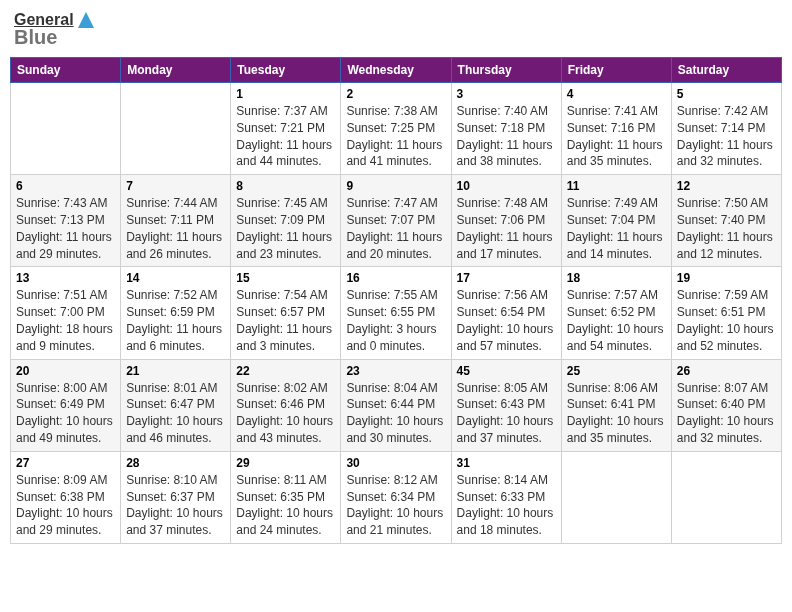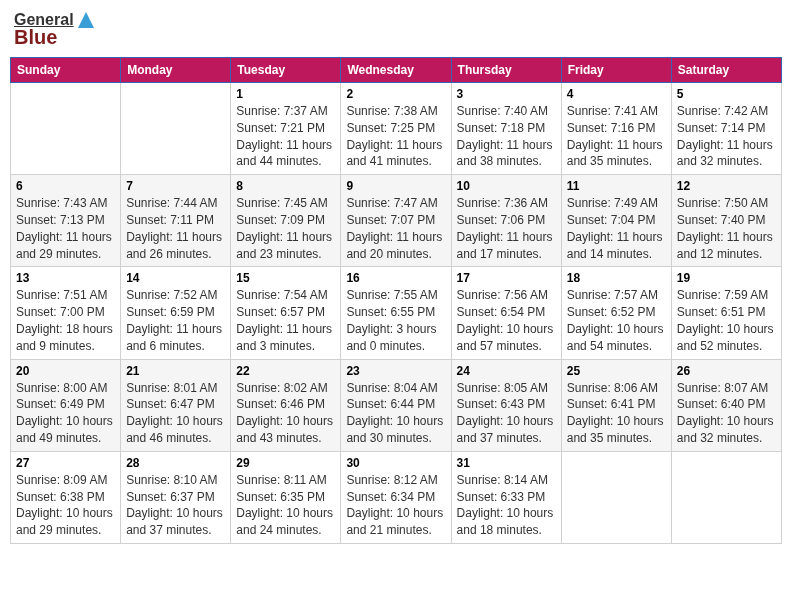--- a/index.html
+++ b/index.html
@@ -33,21 +33,21 @@
     .subtitle {
       font-size: 14px;
       color: #555;
     }
     .calendar {
       width: 100%;
       border-collapse: collapse;
       font-size: 11px;
     }
     .calendar th {
-      background-color: #be185d;
+      background-color: #701a75;
       color: #fff;
       text-align: left;
       padding: 5px 6px;
       font-size: 12px;
       border: 1px solid #3a62b4;
     }
     .calendar td {
       border: 1px solid #d0d0d0;
       vertical-align: top;
       padding: 4px 5px;
@@ -82,21 +82,21 @@
 <body>
 
 <div class="header">
   <div class="logo">
     <div class="logo-wrapper">
       <span style="font-size:16px; font-weight:bold; color:#333;text-decoration:underline;">General</span>
       <svg width="20" height="20" viewBox="0 0 20 20">
         <polygon points="10,2 18,18 2,18" fill="#3a9fd6"></polygon>
       </svg>
     </div>
-    <span style="font-size:20px; font-weight:bold; color:#7f1d1d; margin-top:-4px;">Blue</span>
+    <span style="font-size:20px; font-weight:bold; color:#737373; margin-top:-4px;">Blue</span>
   </div>
   <div class="title-section">
     <div class="month-title"></div>
     <div class="subtitle"></div>
   </div>
 </div>
 
 <table class="calendar">
   <thead>
     <tr>
@@ -183,21 +183,21 @@
         <span class="day-number">9</span>
         <div class="day-info">
           <span>Sunrise: 7:47 AM</span><br>
           <span>Sunset: 7:07 PM</span><br>
           <span>Daylight: 11 hours and 20 minutes.</span>
         </div>
       </td>
         <td>
         <span class="day-number">10</span>
         <div class="day-info">
-          <span>Sunrise: 7:36 AM</span><br>
+          <span>Sunrise: 7:48 AM</span><br>
           <span>Sunset: 7:06 PM</span><br>
           <span>Daylight: 11 hours and 17 minutes.</span>
         </div>
       </td>
         <td>
         <span class="day-number">11</span>
         <div class="day-info">
           <span>Sunrise: 7:49 AM</span><br>
           <span>Sunset: 7:04 PM</span><br>
           <span>Daylight: 11 hours and 14 minutes.</span>
@@ -297,21 +297,21 @@
       </td>
         <td>
         <span class="day-number">23</span>
         <div class="day-info">
           <span>Sunrise: 8:04 AM</span><br>
           <span>Sunset: 6:44 PM</span><br>
           <span>Daylight: 10 hours and 30 minutes.</span>
         </div>
       </td>
         <td>
-        <span class="day-number">24</span>
+        <span class="day-number">45</span>
         <div class="day-info">
           <span>Sunrise: 8:05 AM</span><br>
           <span>Sunset: 6:43 PM</span><br>
           <span>Daylight: 10 hours and 37 minutes.</span>
         </div>
       </td>
         <td>
         <span class="day-number">25</span>
         <div class="day-info">
           <span>Sunrise: 8:06 AM</span><br>

